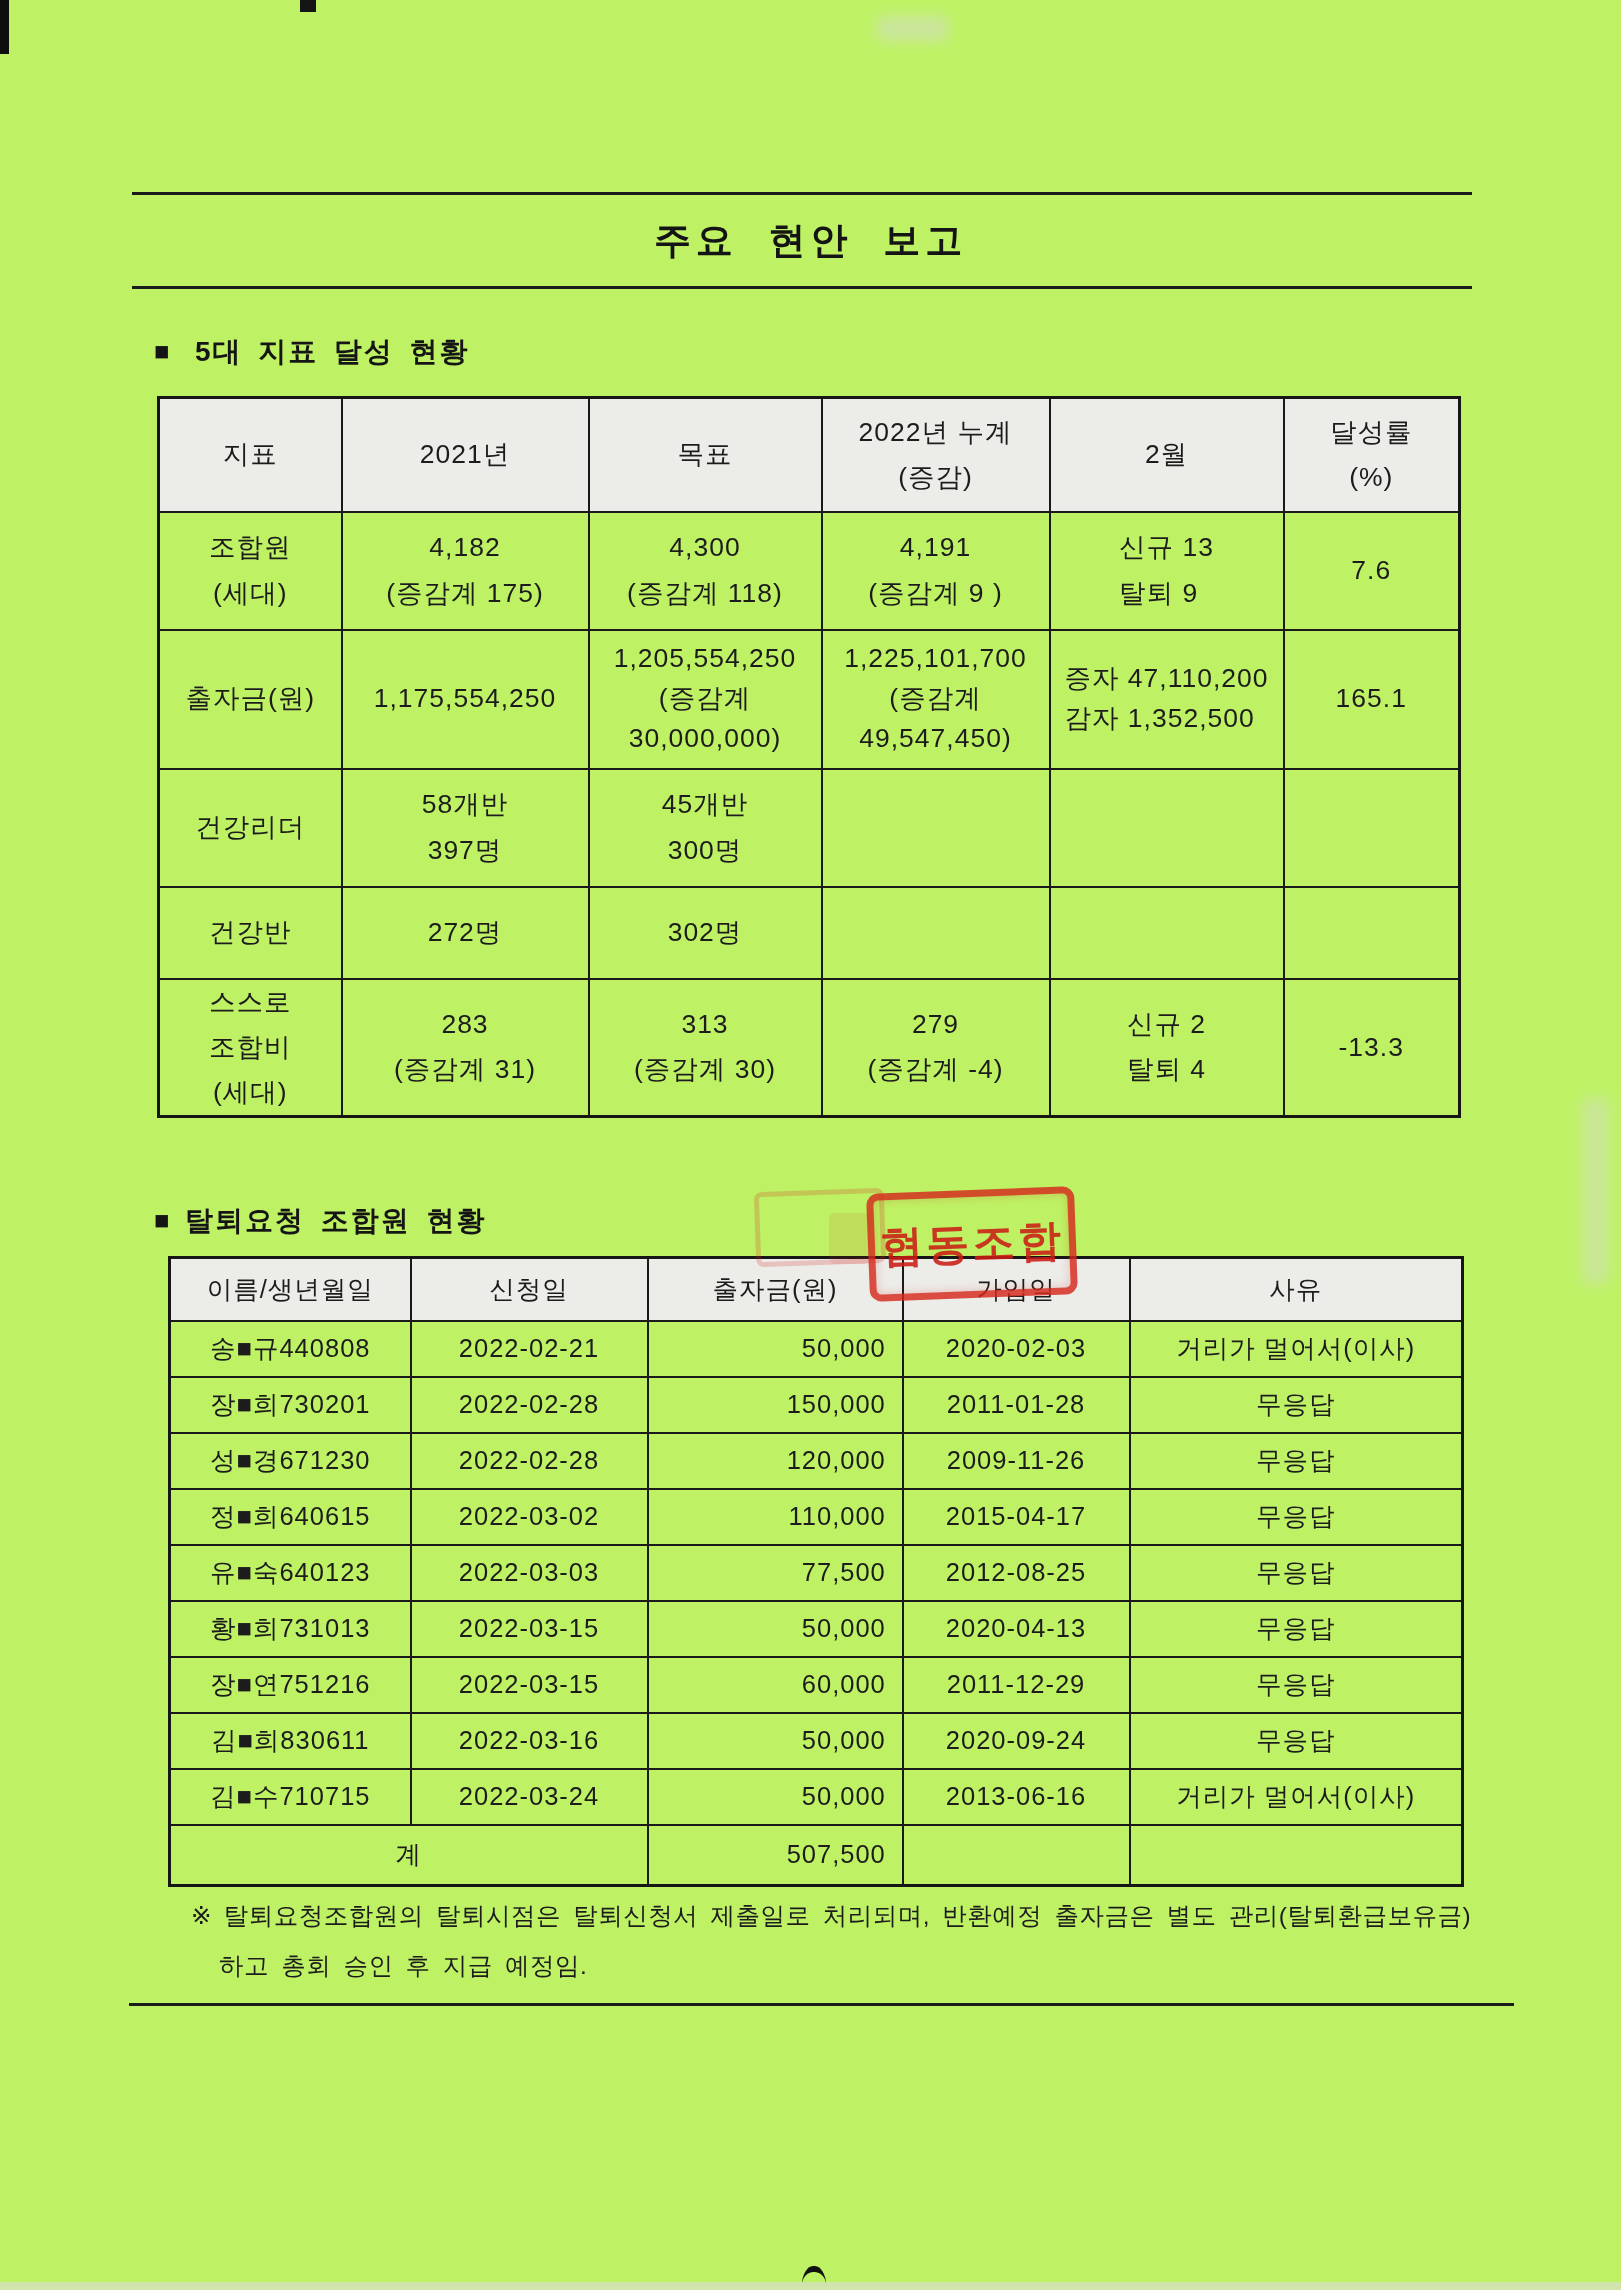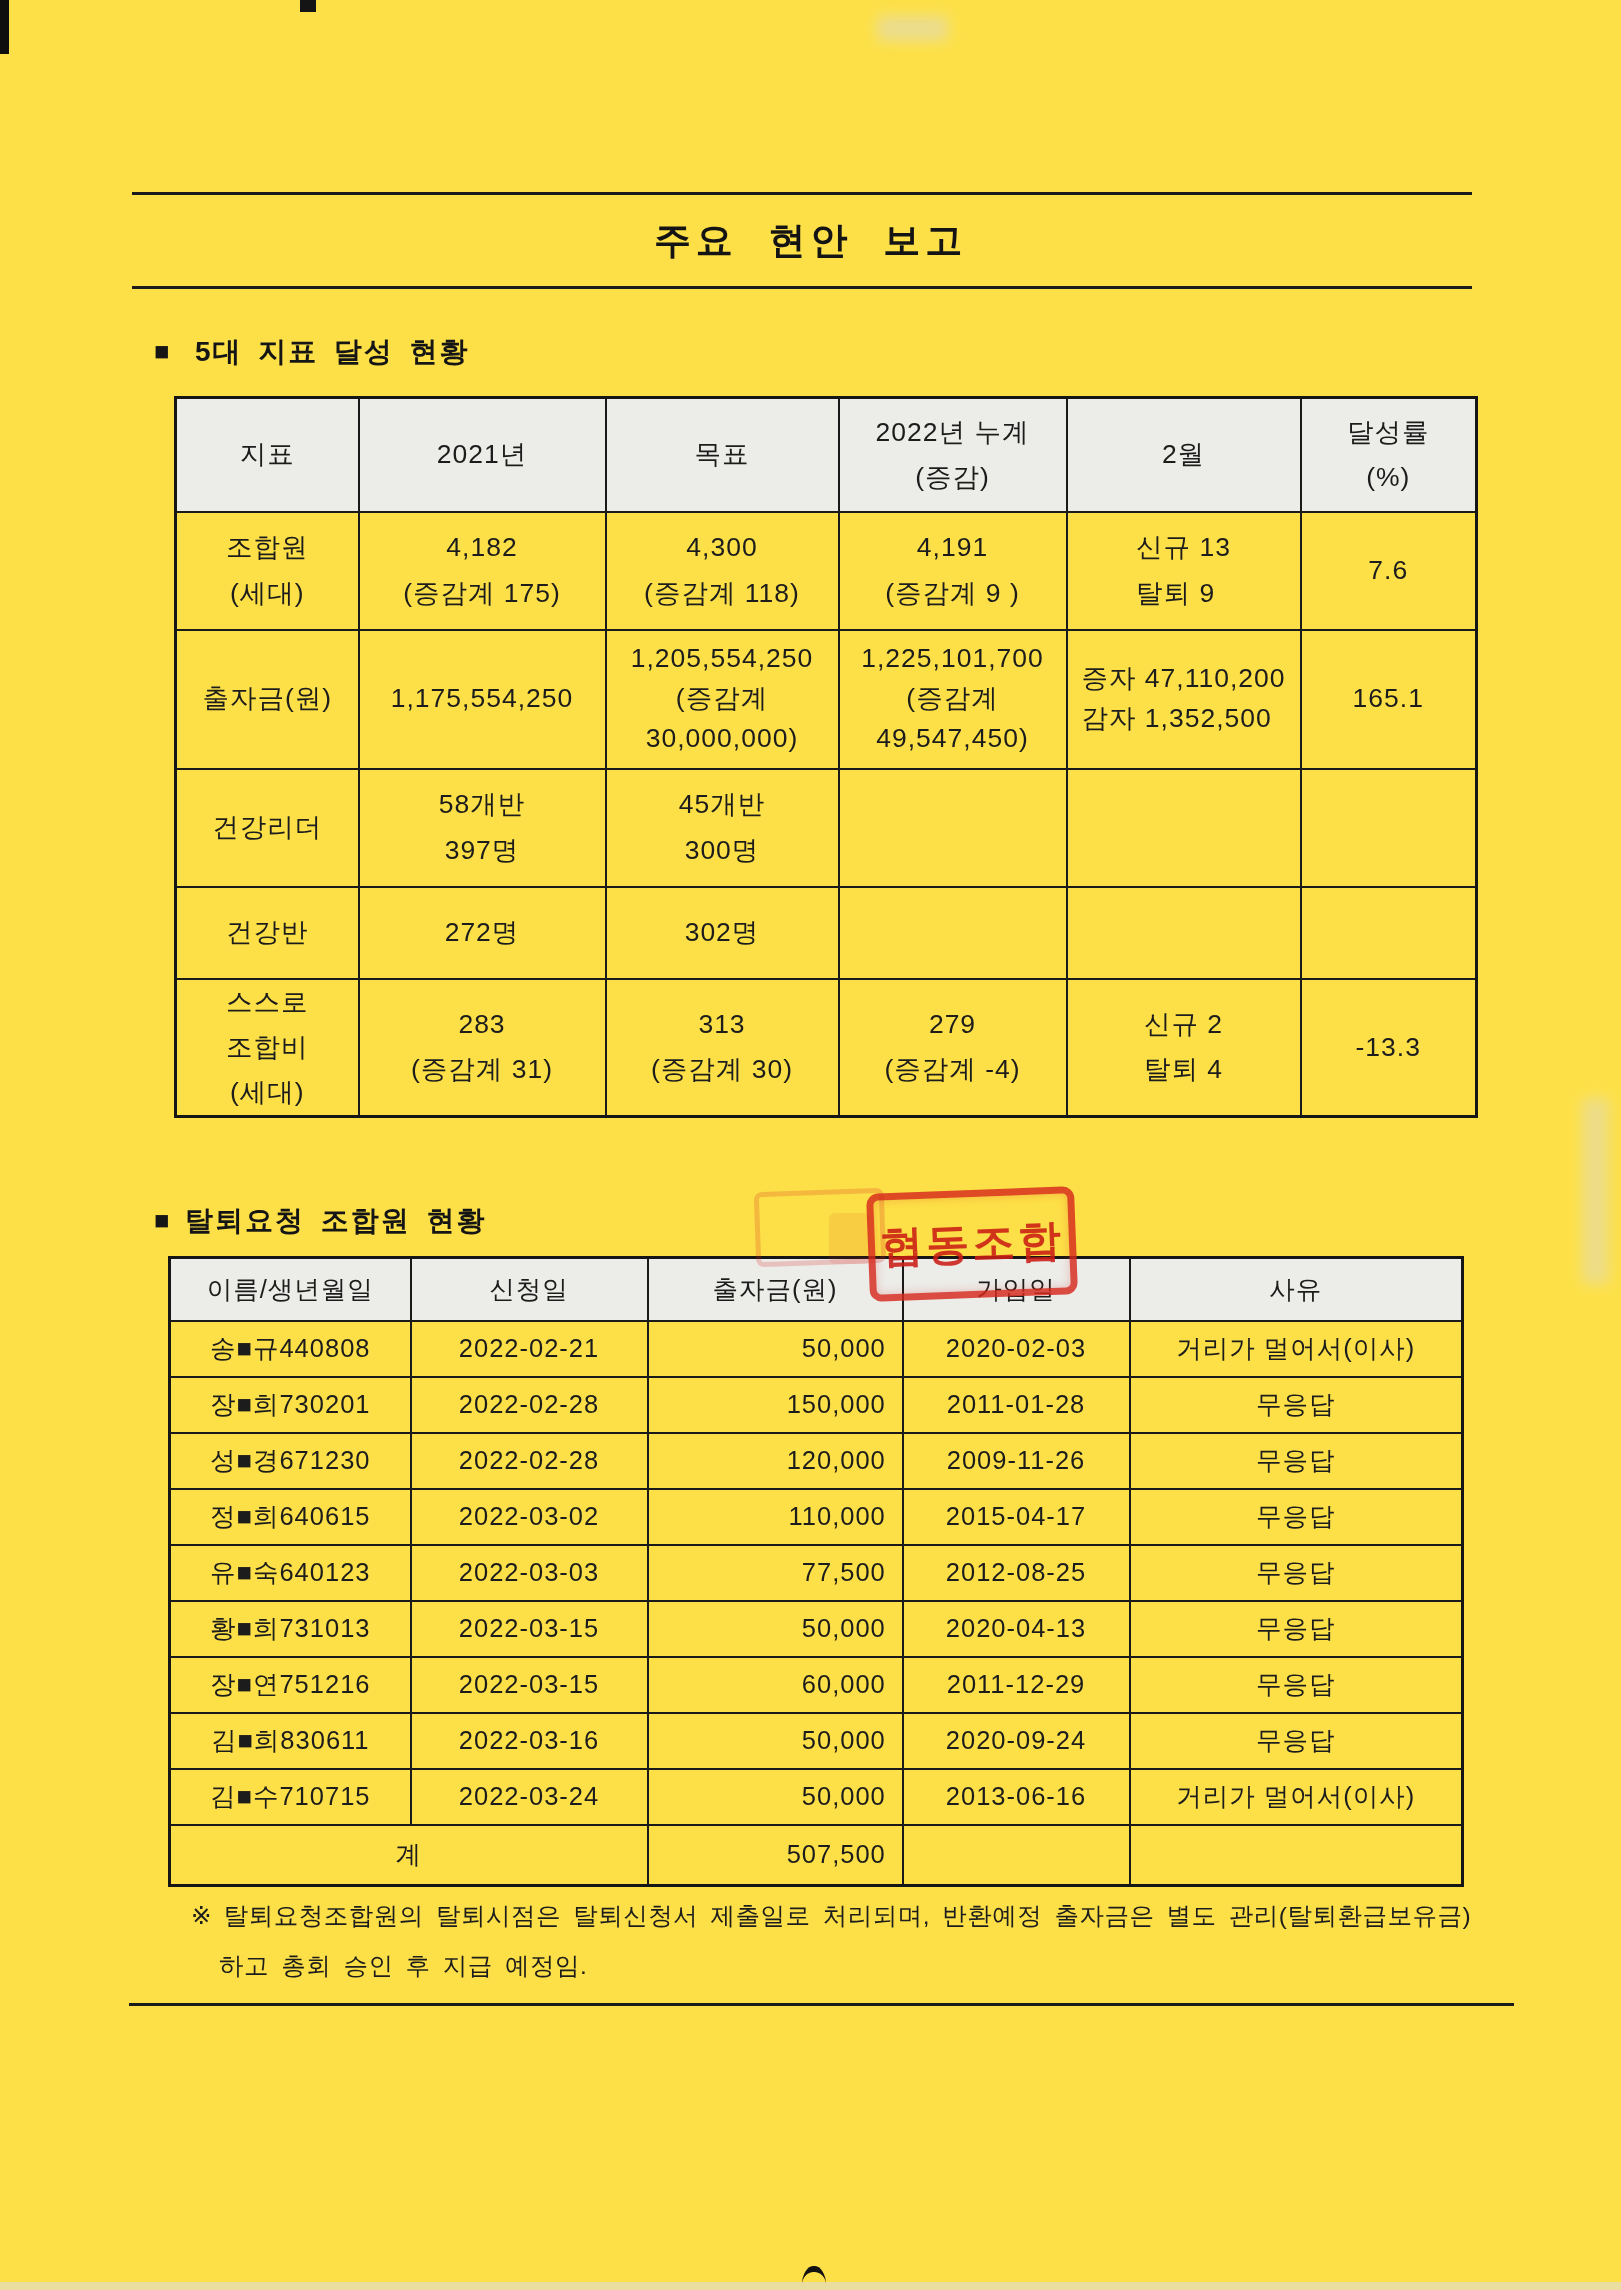--- a/index.html
+++ b/index.html
@@ -4,21 +4,21 @@
 <style>
   html,body{margin:0;padding:0;}
   body{
     width:1621px;height:2291px;
     background:#f4f4f2;
     font-family:"Liberation Sans","DejaVu Sans",sans-serif;
     overflow:hidden;
   }
   .page{
     position:relative;width:1621px;height:2291px;
-    background:#fde047;color:#1e1e1e;
+    background:#bef264;color:#1e1e1e;
   }
   
   .rule{position:absolute;background:#1b1b1b;height:2.9px;}
   .rule-top-1{left:132px;top:192px;width:1340px;}
   .rule-top-2{left:132px;top:286px;width:1340px;}
   .rule-bottom{left:129px;top:2003px;width:1385px;}
   
   .doc-title{
     position:absolute;left:0;right:0;top:216px;text-align:center;
     font-size:37px;font-weight:700;letter-spacing:4.9px;word-spacing:15.7px;color:#141414;
@@ -26,21 +26,21 @@
   
   .sec-head{position:absolute;display:flex;align-items:center;color:#151515;font-weight:700;}
   .sec-head .bullet{font-size:25.5px;line-height:1;}
   .sec-head .txt{font-size:28px;letter-spacing:2px;word-spacing:5.9px;}
   .sec1-head{left:154px;top:333px;}
   .sec1-head .bullet{margin-right:25.5px;}
   .sec2-head{left:154px;top:1202px;}
   .sec2-head .bullet{margin-right:15.7px;}
   
   table{border-collapse:collapse;table-layout:fixed;}
-  .t1{position:absolute;left:174px;top:396px;width:1303px;border:3.9px solid #161616;}
+  .t1{position:absolute;left:157px;top:396px;width:1303px;border:3.9px solid #161616;}
   .t1 th,.t1 td{border:2px solid #1a1a1a;text-align:center;vertical-align:middle;
     font-size:26.5px;letter-spacing:1px;color:#1c1c1c;font-weight:400;padding:0 3.9px;}
   .t1 thead tr{height:114px;}
   .t1 thead th{background:#ecece9;line-height:1.45;}
   .t1 tbody tr:nth-child(1){height:118px;}
   .t1 tbody tr:nth-child(2){height:139px;}
   .t1 tbody tr:nth-child(3){height:118px;}
   .t1 tbody tr:nth-child(4){height:92px;}
   .t1 tbody tr:nth-child(5){height:137px;}
   .t1 .ln{line-height:1.7;}

